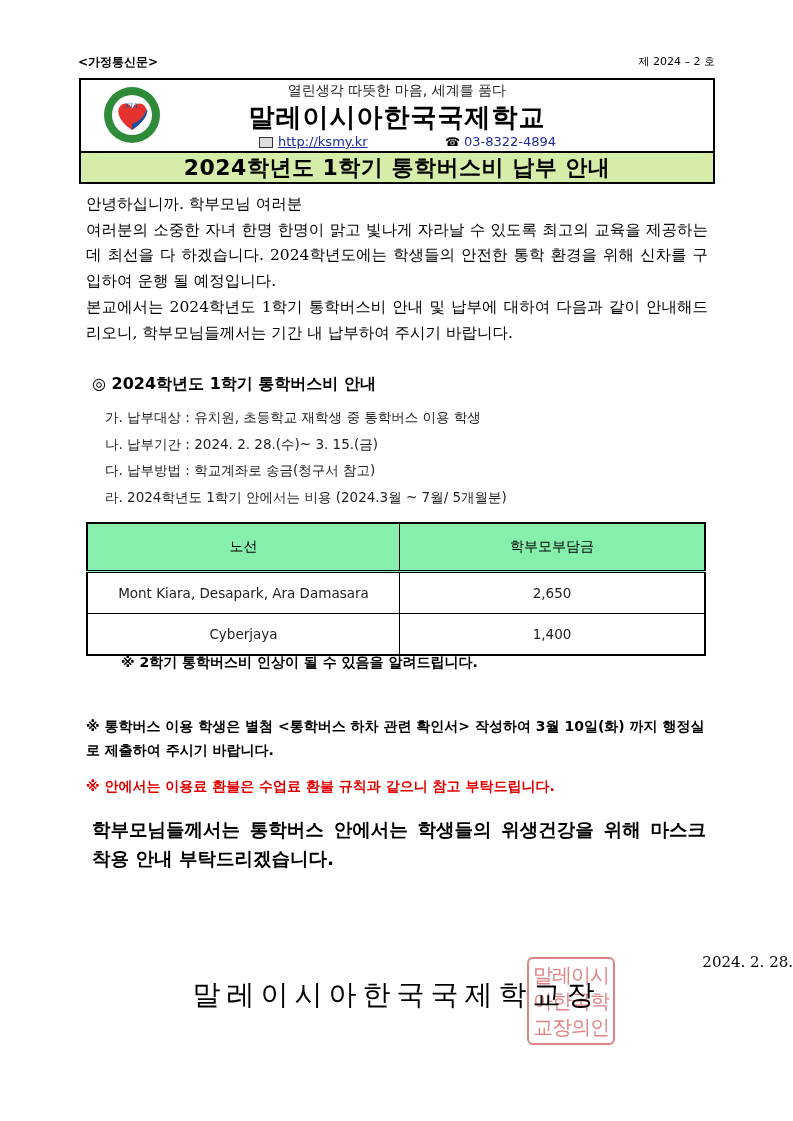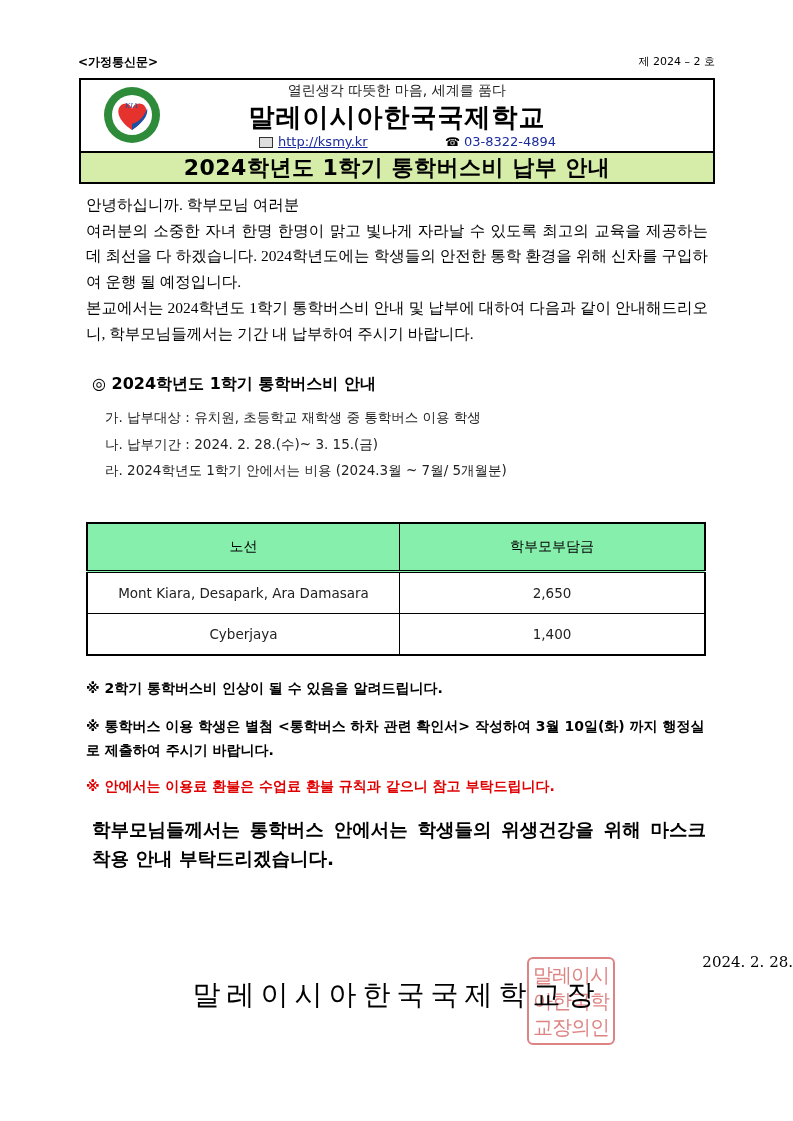--- a/index.html
+++ b/index.html
@@ -18,34 +18,34 @@
   .school { position: absolute; left: 0; right: 0; top: 20px; text-align: center; font-size: 26px; font-weight: bold; letter-spacing: 1px; }
   .contact { position: absolute; left: 178px; top: 54px; font-size: 13px; color: #1a2a9c; width: 320px; }
   .contact .web-icon { display: inline-block; width: 12px; height: 9px; border: 1px solid #333; background: #ddd; vertical-align: middle; margin-right: 5px; }
   .contact a { color: #1a2a9c; text-decoration: underline; }
   .contact .phone { position: absolute; left: 186px; top: 0; }
   .contact .phone-icon { color: #000; font-size: 12px; margin-right: 4px; }
 
   .titlebar { top: 151px; left: 79px; width: 636px; height: 33px; border: 2px solid #000; box-sizing: border-box; background: #d6edaa; text-align: center; font-size: 22px; font-weight: bold; line-height: 29px; letter-spacing: 0.5px; }
 
   .body-text { top: 192px; left: 86px; width: 622px; font-family: "DejaVu Serif", "Liberation Serif", serif; font-size: 15.5px; line-height: 25.7px; }
-  .body-text p { margin: 0; text-align: justify; font-family: Liberation Serif, serif; }
+  .body-text p { margin: 0; text-align: justify; }
 
   .sec-title { top: 374px; left: 92px; font-size: 16px; font-weight: bold; }
   .items { top: 404px; left: 105px; font-size: 13.5px; line-height: 26.5px; color: #222; }
   .items div { white-space: nowrap; }
 
   table.fee { position: absolute; top: 522px; left: 86px; width: 620px; border-collapse: collapse; font-size: 13.5px; }
   table.fee th { background: #86efac; height: 44px; font-weight: normal; font-size: 14px; border: 1px solid #000; border-bottom: 3px double #000; }
   table.fee td { height: 38px; text-align: center; border: 1px solid #000; color: #222; }
   table.fee { border: 2px solid #000; }
   table.fee th:first-child, table.fee td:first-child { width: 309px; }
 
   .note { left: 86px; width: 622px; font-size: 14px; font-weight: bold; line-height: 24px; }
-  .note1 { top: 676px; }
+  .note1 { top: 650px; margin-left: 35px; }
   .note2 { top: 714px; }
   .note3 { top: 774px; color: #e00000; }
   .mask { top: 815px; left: 92px; width: 614px; font-size: 18.5px; font-weight: bold; line-height: 29px; text-align: justify; }
 
   .date { top: 953px; left: 0; width: 793px; text-align: right; font-family: "DejaVu Serif", serif; font-size: 15px; }
   .principal { top: 976px; left: 0; width: 793px; text-align: center; font-size: 28px; letter-spacing: 6px; font-family: "DejaVu Serif", serif; }
   .seal { top: 957px; left: 527px; width: 88px; height: 88px; border: 2px solid #d45a5a; border-radius: 6px; box-sizing: border-box; color: #d45a5a; font-size: 20px; line-height: 26px; text-align: center; opacity: 0.75; padding-top: 3px; letter-spacing: -1px; }
 </style>
 </head>
 <body>
@@ -84,20 +84,21 @@
   <p>안녕하십니까. 학부모님 여러분</p>
   <p>여러분의 소중한 자녀 한명 한명이 맑고 빛나게 자라날 수 있도록 최고의 교육을 제공하는 데 최선을 다 하겠습니다. 2024학년도에는 학생들의 안전한 통학 환경을 위해 신차를 구입하여 운행 될 예정입니다.</p>
   <p>본교에서는 2024학년도 1학기 통학버스비 안내 및 납부에 대하여 다음과 같이 안내해드리오니, 학부모님들께서는 기간 내 납부하여 주시기 바랍니다.</p>
 </div>
 
 <div class="abs sec-title">◎ 2024학년도 1학기 통학버스비 안내</div>
 
 <div class="abs items">
   <div>가. 납부대상 : 유치원, 초등학교 재학생 중 통학버스 이용 학생</div>
   <div>나. 납부기간 : 2024. 2. 28.(수)~ 3. 15.(금)</div>
+  <div>다. 납부방법 : 학교계좌로 송금(청구서 참고)</div>
   <div>라. 2024학년도 1학기 안에서는 비용 (2024.3월 ~ 7월/ 5개월분)</div>
 </div>
 
 <table class="fee">
   <thead>
     <tr>
       <th>노선</th>
       <th>학부모부담금</th>
     </tr>
   </thead>

